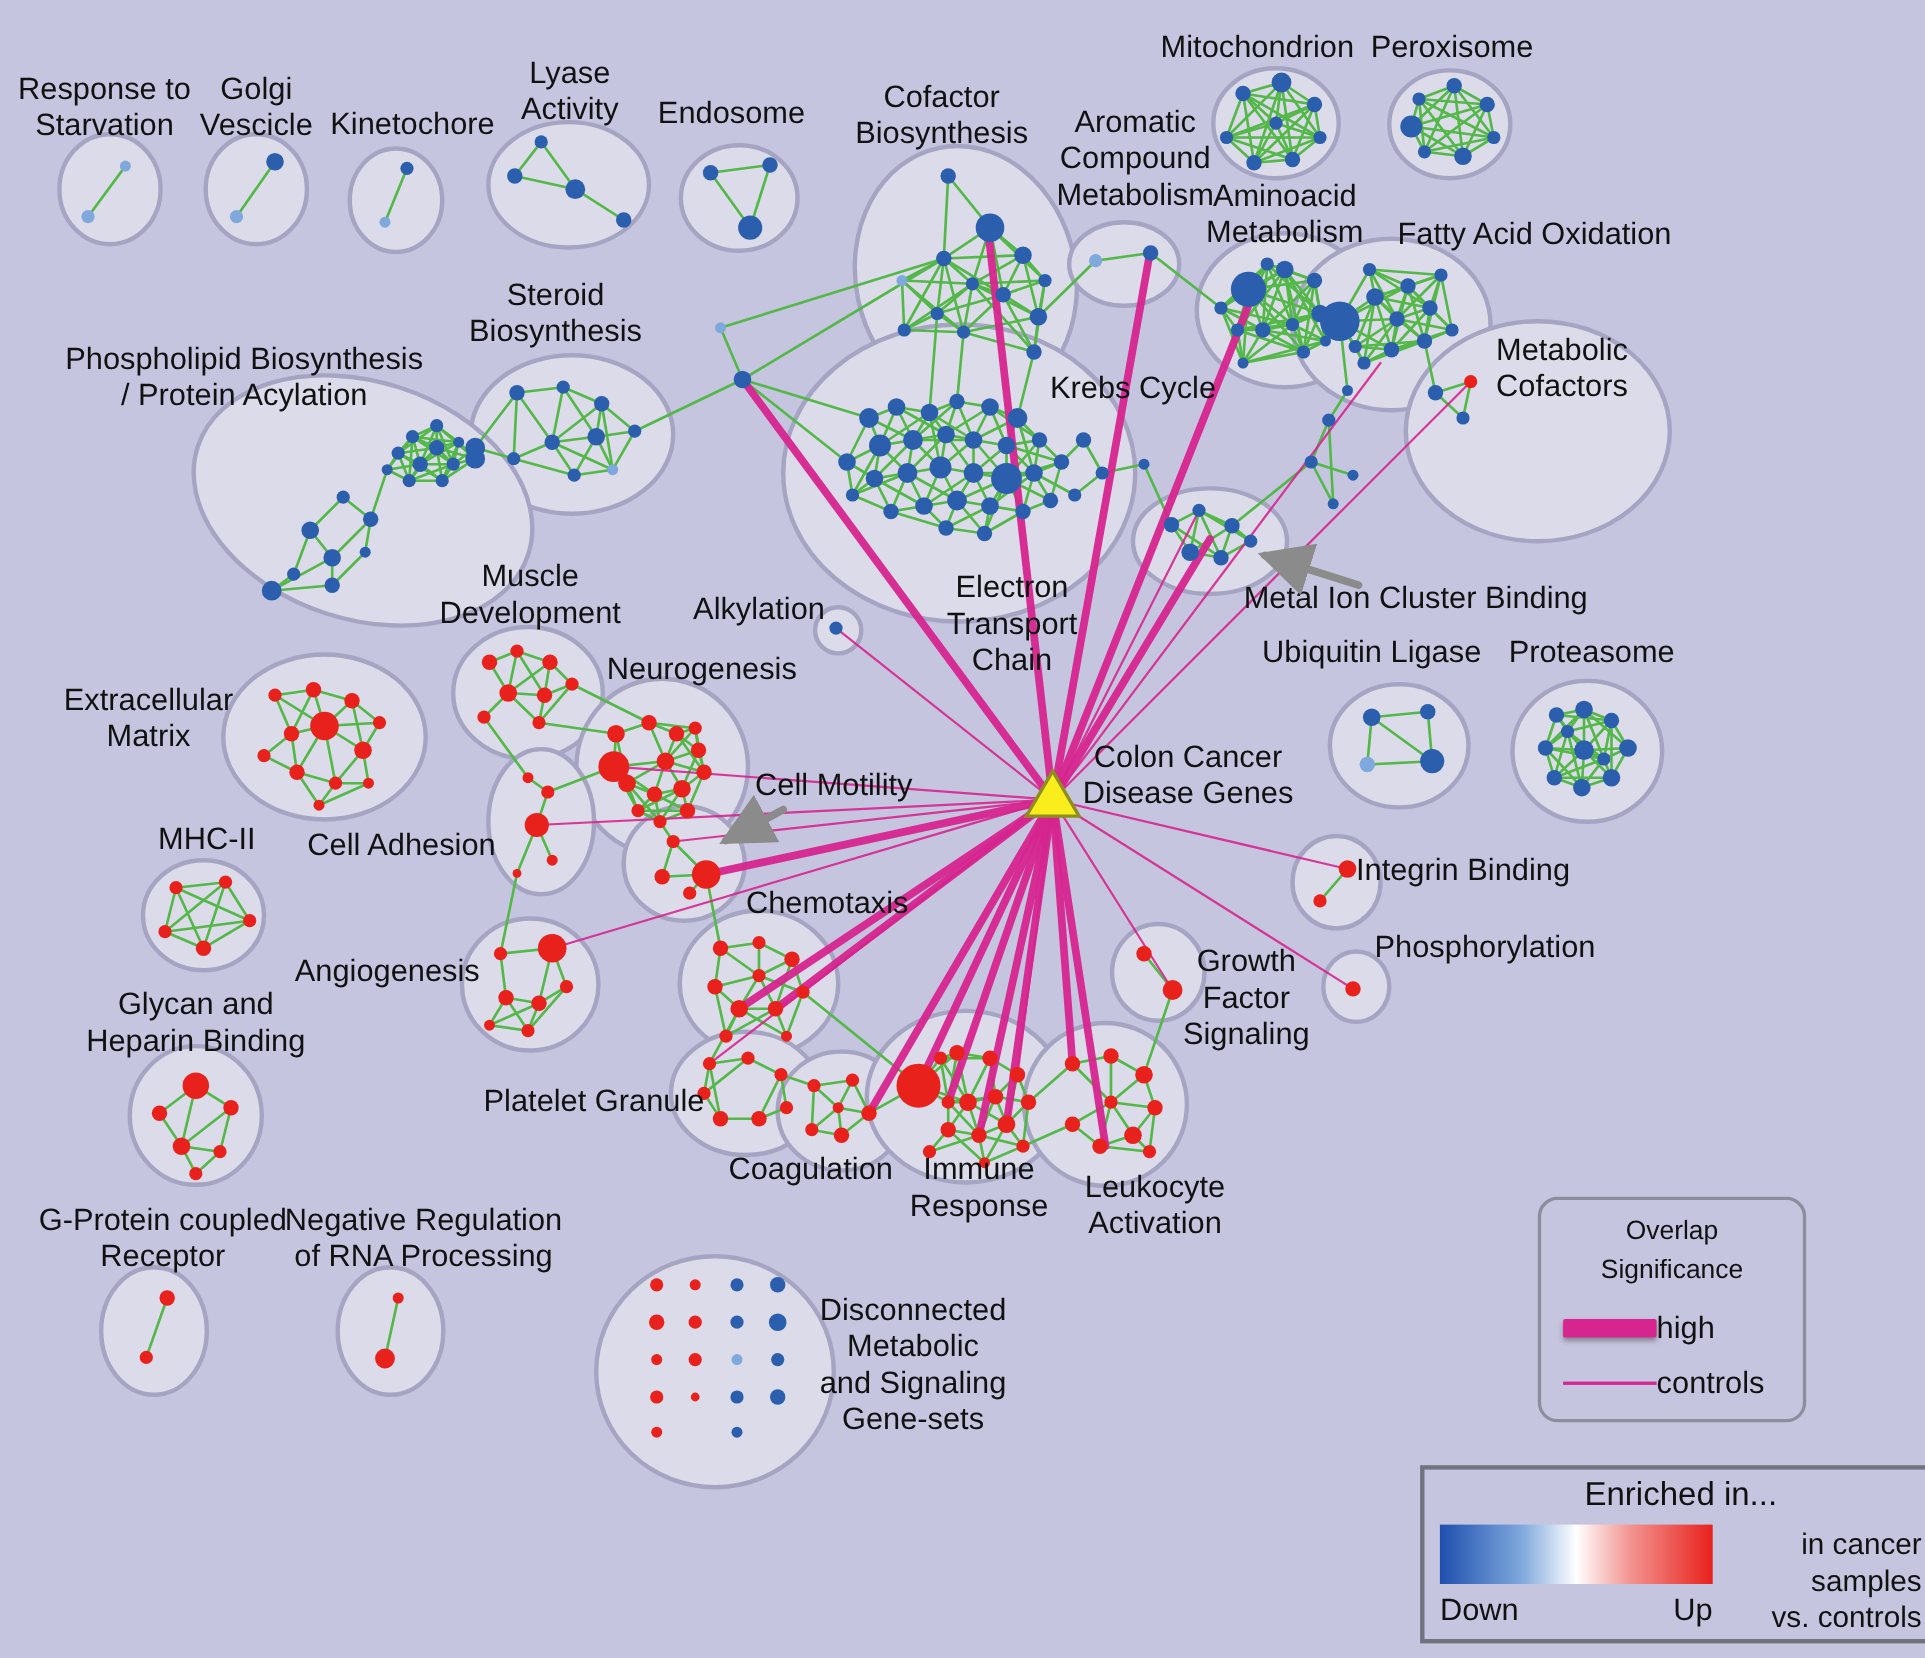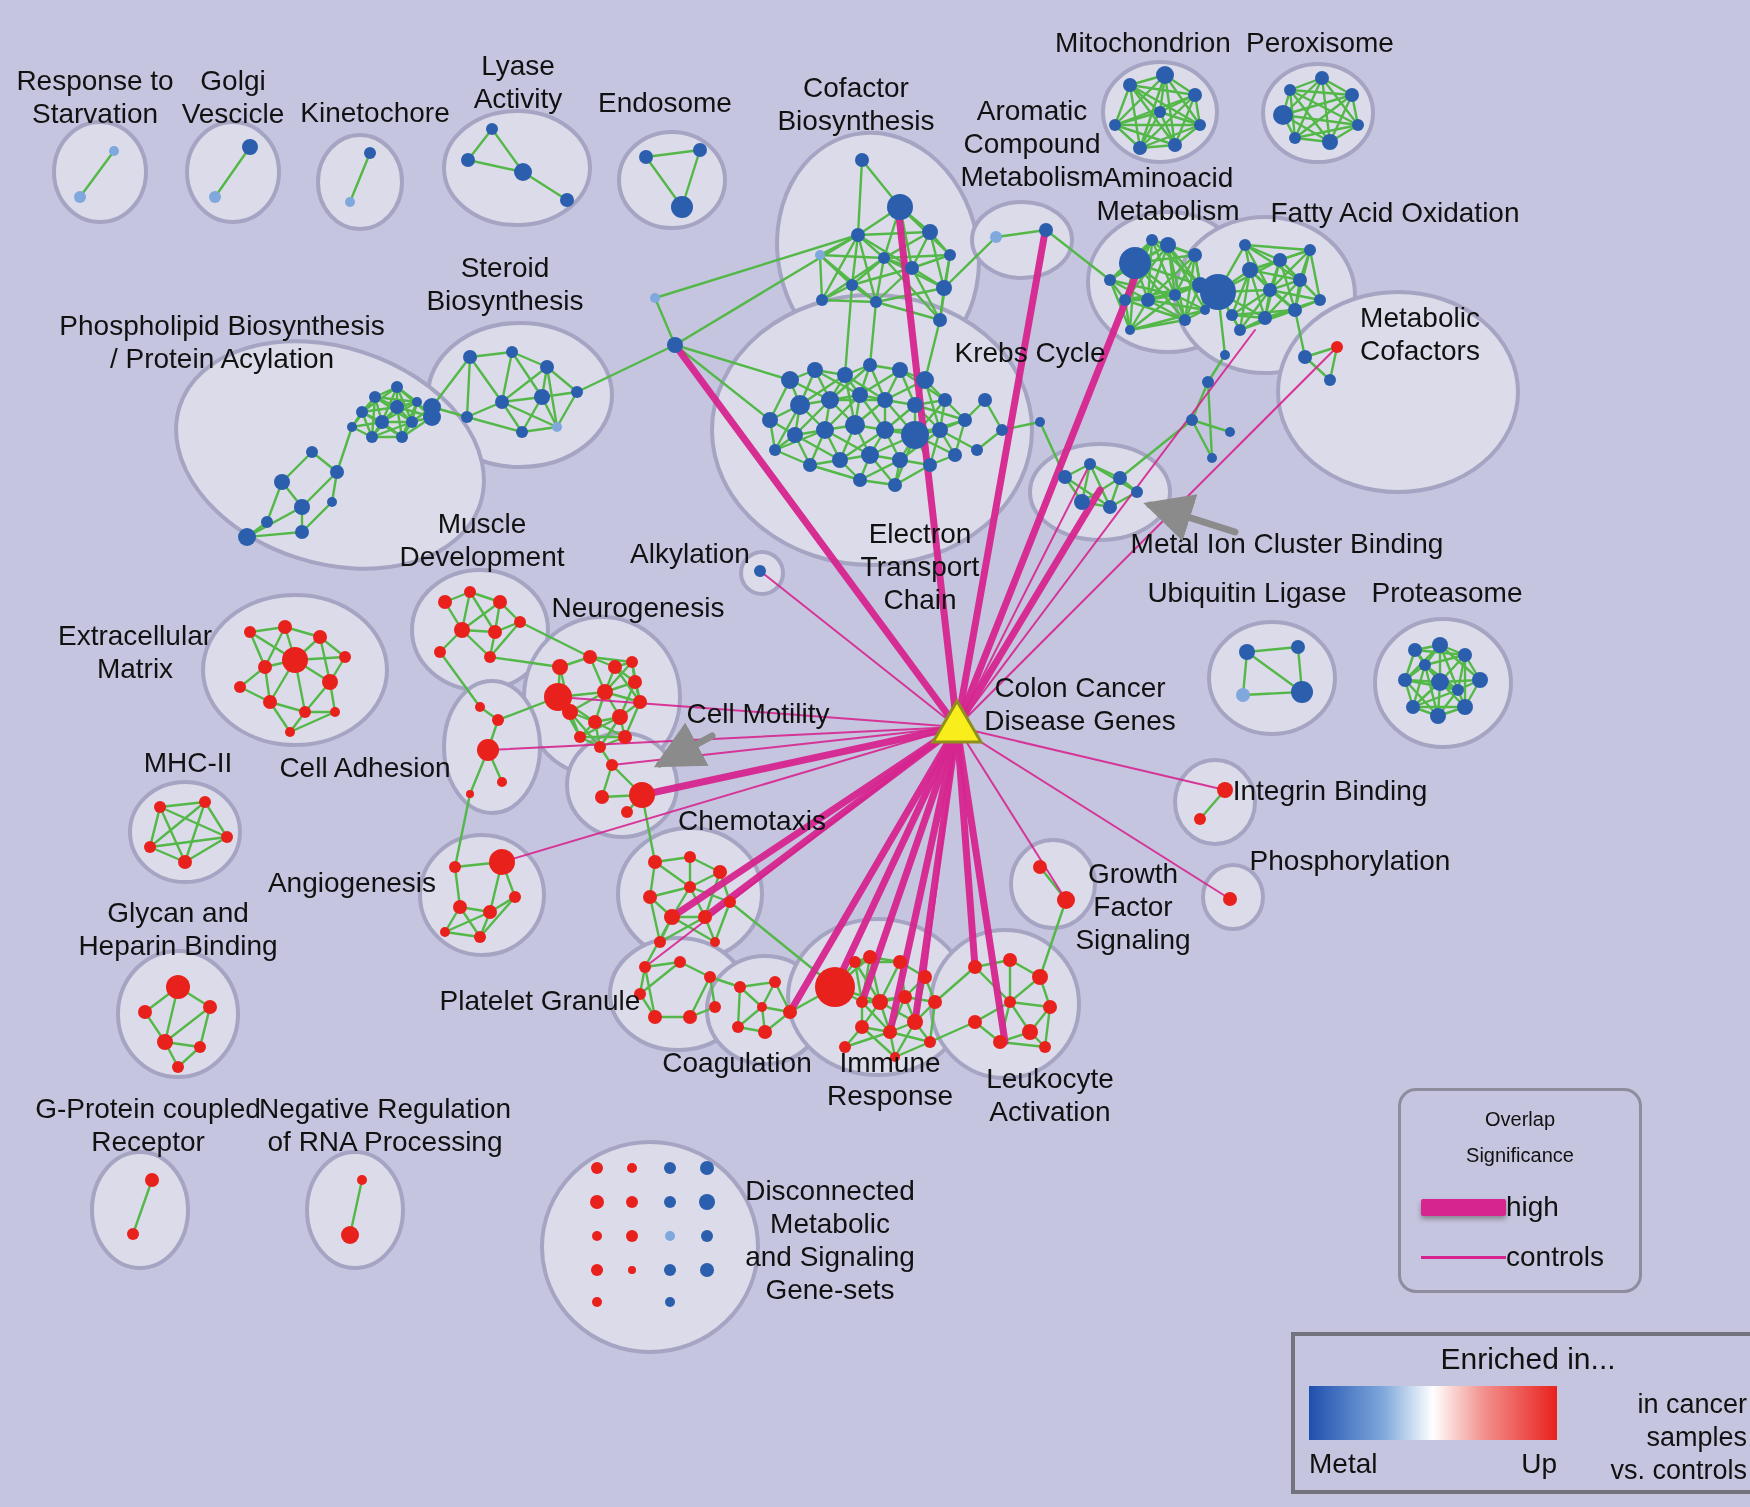--- a/index.html
+++ b/index.html
@@ -13,21 +13,21 @@
   .ge{stroke:#53b848;stroke-width:2.4;fill:none;stroke-linecap:round}
   .oh{stroke:#d6258e;stroke-width:7;fill:none;stroke-linecap:round;opacity:.95}
   .om{stroke:#d6258e;stroke-width:2;fill:none;stroke-linecap:round;opacity:.9}
   .lbl{font-size:28px;fill:#111}
   .arrow{stroke:#8b8b8b;stroke-width:7;stroke-linecap:round}
   .legend{position:absolute;background:#c6c5e0;box-sizing:border-box}
   .legend-overlap{
     left:1398px;top:1088px;width:244px;height:205px;
     border:3px solid #8d8d9d;border-radius:18px;padding-top:10px;text-align:center;
   }
-  .legend-title{font-size:20px;line-height:36px;white-space:pre-line}
+  .legend-title{font-size:24px;line-height:36px;white-space:pre-line}
   .lg-row{display:flex;align-items:center;margin:18px 0 0 20px;gap:0;text-align:left}
   .lg-high{width:85px;height:17px;background:#d6258e;border-radius:2px;box-shadow:0 3px 5px rgba(70,70,70,.5)}
   .lg-mod{width:85px;height:3px;background:#d6258e}
   .lg-label{font-size:28px}
   .legend-enrich{
     left:1291px;top:1332px;width:474px;height:162px;
     border:4px solid #73737f;padding:6px 14px;
   }
   .enrich-title{text-align:center;font-size:30px}
   .enrich-body{display:flex;margin-top:10px;gap:20px}
@@ -1171,21 +1171,21 @@
     <span class="lg-label">controls</span>
   </div>
 </div>
 
 <div class="legend legend-enrich">
   <div class="enrich-title">Enriched in...</div>
   <div class="enrich-body">
     <div class="grad-col">
       <div class="grad-bar"></div>
       <div class="grad-labels">
-        <span>Metal</span>
+        <span>Down</span>
         <span>Up</span>
       </div>
     </div>
     <div class="enrich-note">in cancer
 samples
 vs. controls</div>
   </div>
 </div>
 
 </body></html>

